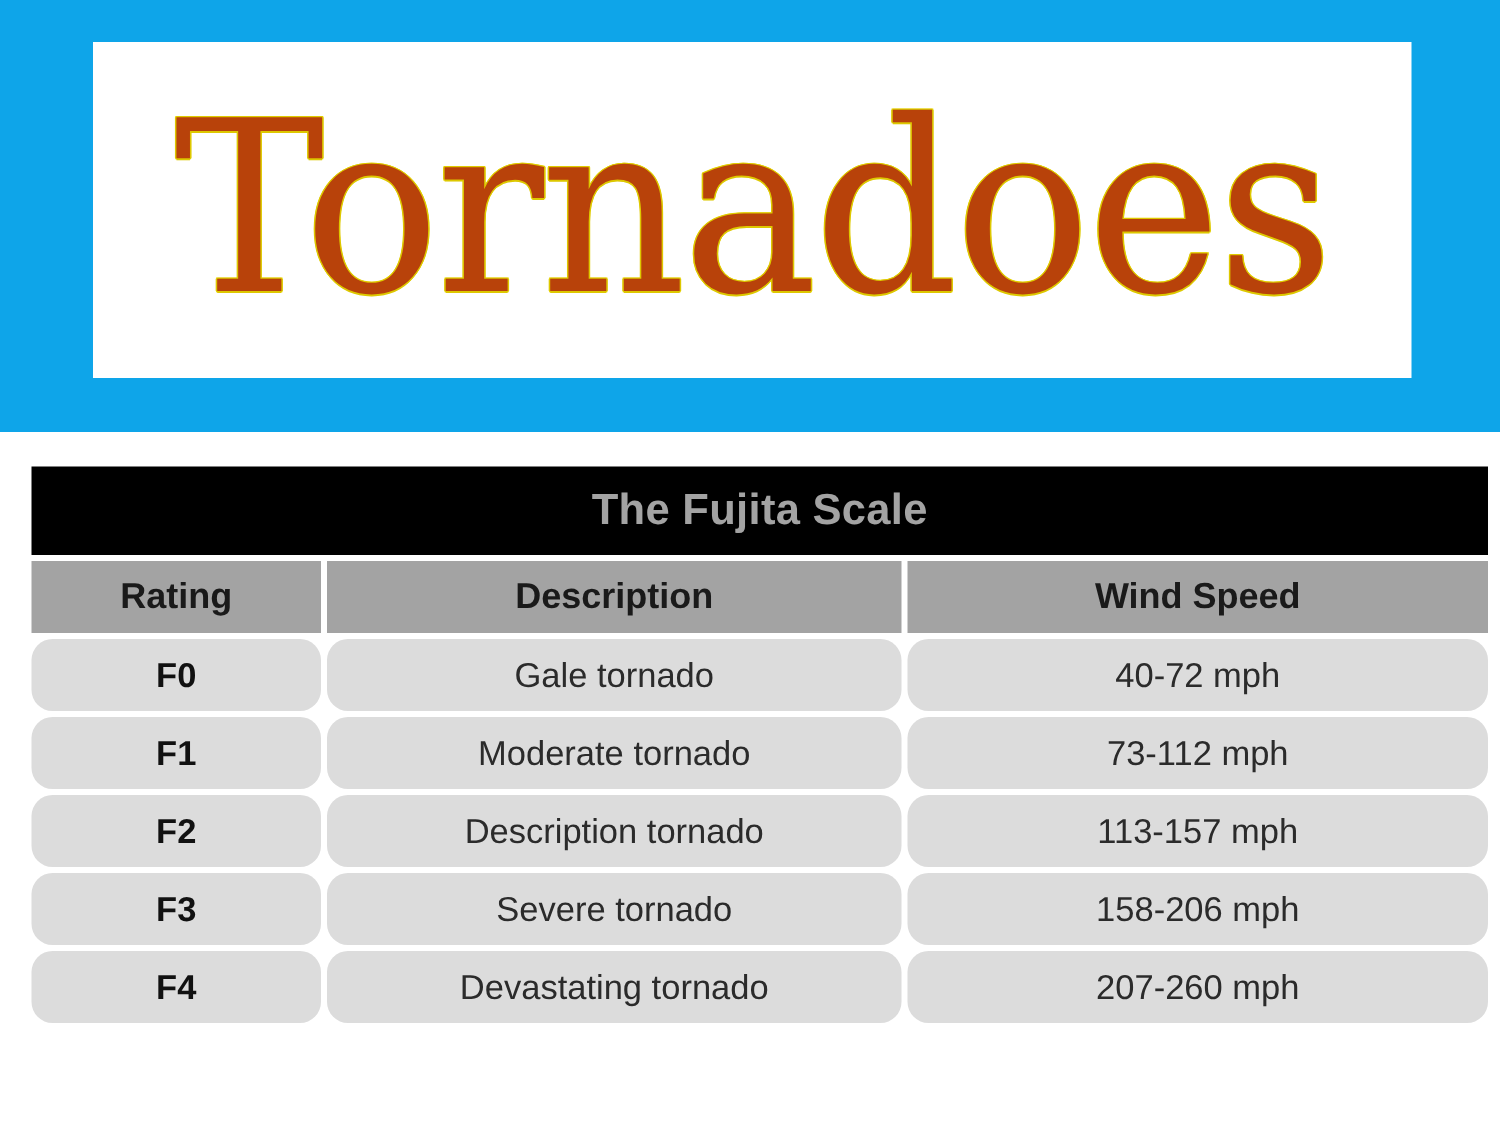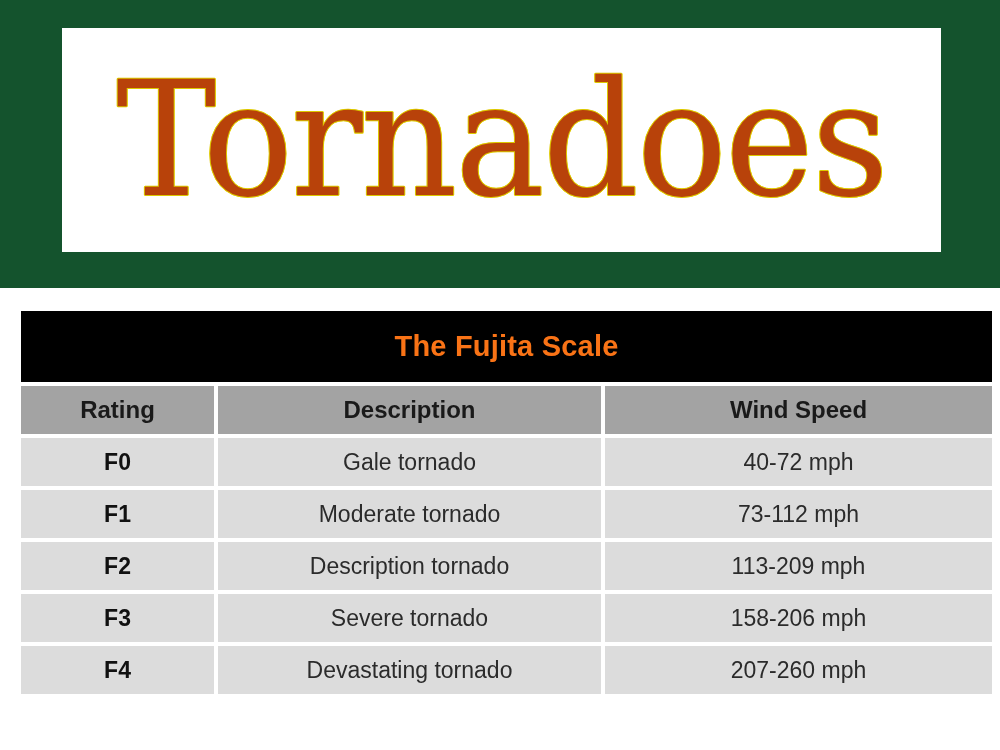--- a/index.html
+++ b/index.html
@@ -15,21 +15,21 @@
     font-family: "Liberation Sans", sans-serif;
   }
 
   
   #banner {
     position: absolute;
     left: 0;
     top: 0;
     width: 1000px;
     height: 288px;
-    background: #14532d;
+    background: #0ea5e9;
     box-sizing: border-box;
     padding-left: 20px;
   }
   #banner-inner {
     position: absolute;
     left: 62px;
     top: 28px;
     width: 879px;
     height: 224px;
     background: #ffffff;
@@ -77,41 +77,42 @@
     text-align: center;
   }
   
   col.c-rating      { width: 193px; }
   col.c-description { width: 383px; }
   col.c-wind        { width: 387px; }
 
   
   .tbl-title-cell {
     background: #000000;
-    height: 71px;
-    color: #f97316;
+    height: 59px;
+    color: #a3a3a3;
     font-size: 29px;
     font-weight: bold;
     letter-spacing: 0.2px;
   }
   
   .hdr-cell {
     background: #a3a3a3;
     height: 48px;
     color: #1a1a1a;
     font-size: 24px;
     font-weight: bold;
   }
   
   .body-cell {
     background: #dcdcdc;
     height: 48px;
     color: #2b2b2b;
     font-size: 23px;
     font-weight: normal;
+    border-radius: 14px;
   }
   .body-cell.rating {
     font-weight: bold;
     color: #111111;
   }
 </style>
 </head>
 <body>
 
 <div id="banner">
@@ -144,21 +145,21 @@
         <td class="body-cell">40-72 mph</td>
       </tr>
       <tr>
         <td class="body-cell rating">F1</td>
         <td class="body-cell">Moderate tornado</td>
         <td class="body-cell">73-112 mph</td>
       </tr>
       <tr>
         <td class="body-cell rating">F2</td>
         <td class="body-cell">Description tornado</td>
-        <td class="body-cell">113-209 mph</td>
+        <td class="body-cell">113-157 mph</td>
       </tr>
       <tr>
         <td class="body-cell rating">F3</td>
         <td class="body-cell">Severe tornado</td>
         <td class="body-cell">158-206 mph</td>
       </tr>
       <tr>
         <td class="body-cell rating">F4</td>
         <td class="body-cell">Devastating tornado</td>
         <td class="body-cell">207-260 mph</td>

